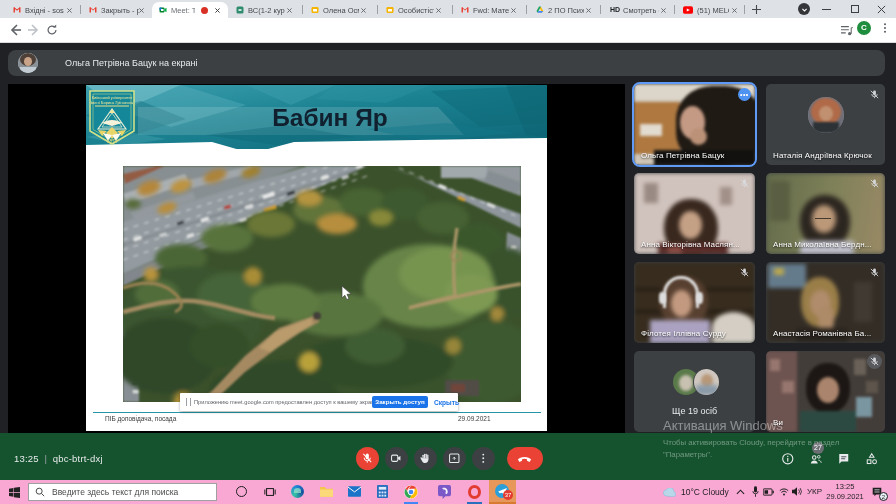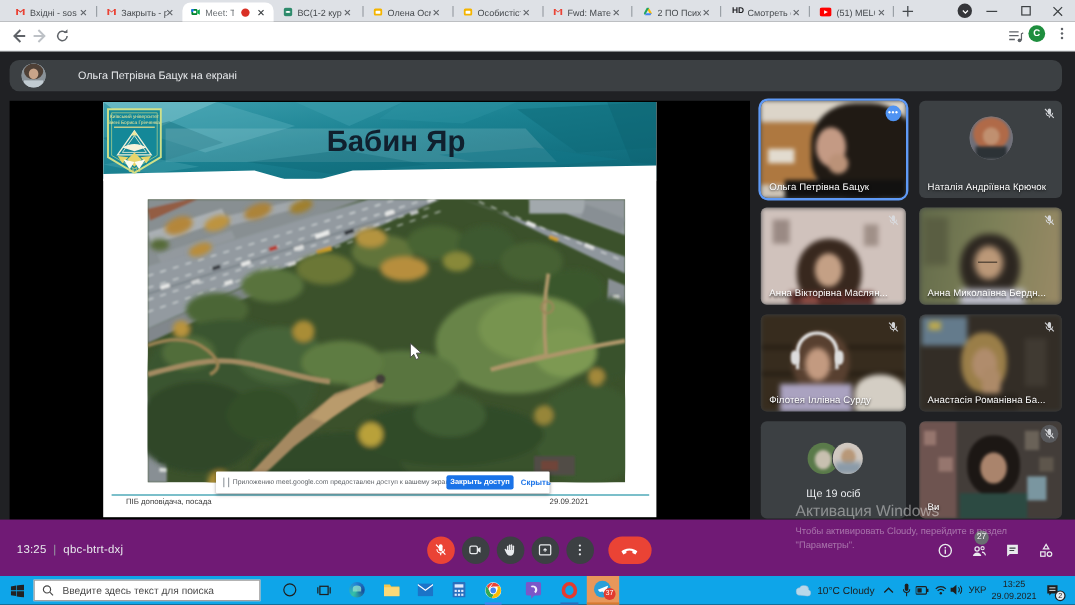--- a/index.html
+++ b/index.html
@@ -20,25 +20,25 @@
   
   #meet { left:0; top:43px; width:896px; height:437px; background:#202124; }
   #notifbar { position:absolute; left:8px; top:7px; width:877px; height:26px; background:#3c4043; border-radius:8px; }
   #stage { position:absolute; left:8px; top:41px; width:617px; height:349px; background:#000; }
   #slide { position:absolute; left:78px; top:1px; width:461px; height:346px; background:#fff; }
   
   .tile { position:absolute; width:121px; height:81px; border-radius:5px; background:#3c4043; overflow:hidden; }
   .tile .nm { position:absolute; left:7px; bottom:5px; font-size:8px; color:#fff; white-space:nowrap; text-shadow:0 1px 2px rgba(0,0,0,.8); letter-spacing:.1px; }
   .mute { position:absolute; top:5px; right:5px; width:11px; height:11px; opacity:.95; }
   
-  #meetbar { position:absolute; left:0; top:390px; width:896px; height:47px; background:#701a75; }
+  #meetbar { position:absolute; left:0; top:390px; width:896px; height:47px; background:#14532d; }
   .cbtn { position:absolute; top:57px; width:23.5px; height:23.5px; border-radius:50%; background:#3c4043; }
   .red { background:#ea4335; }
   
-  #taskbar { left:0; top:480px; width:896px; height:24px; background:#0ea5e9; }
+  #taskbar { left:0; top:480px; width:896px; height:24px; background:#f9a8d4; }
 </style>
 </head>
 <body>
 <div class="abs" id="tabstrip">
 
   <div style="position:absolute;left:152px;top:2px;width:76px;height:16px;background:#fff;border-radius:7px 7px 0 0;"></div>
 
   <div class="tab" style="left:6px;width:73px;">
     <svg class="fav" viewBox="0 0 16 16">
         <path d="M1 3h3v10H1z" fill="#ea4335"></path>

